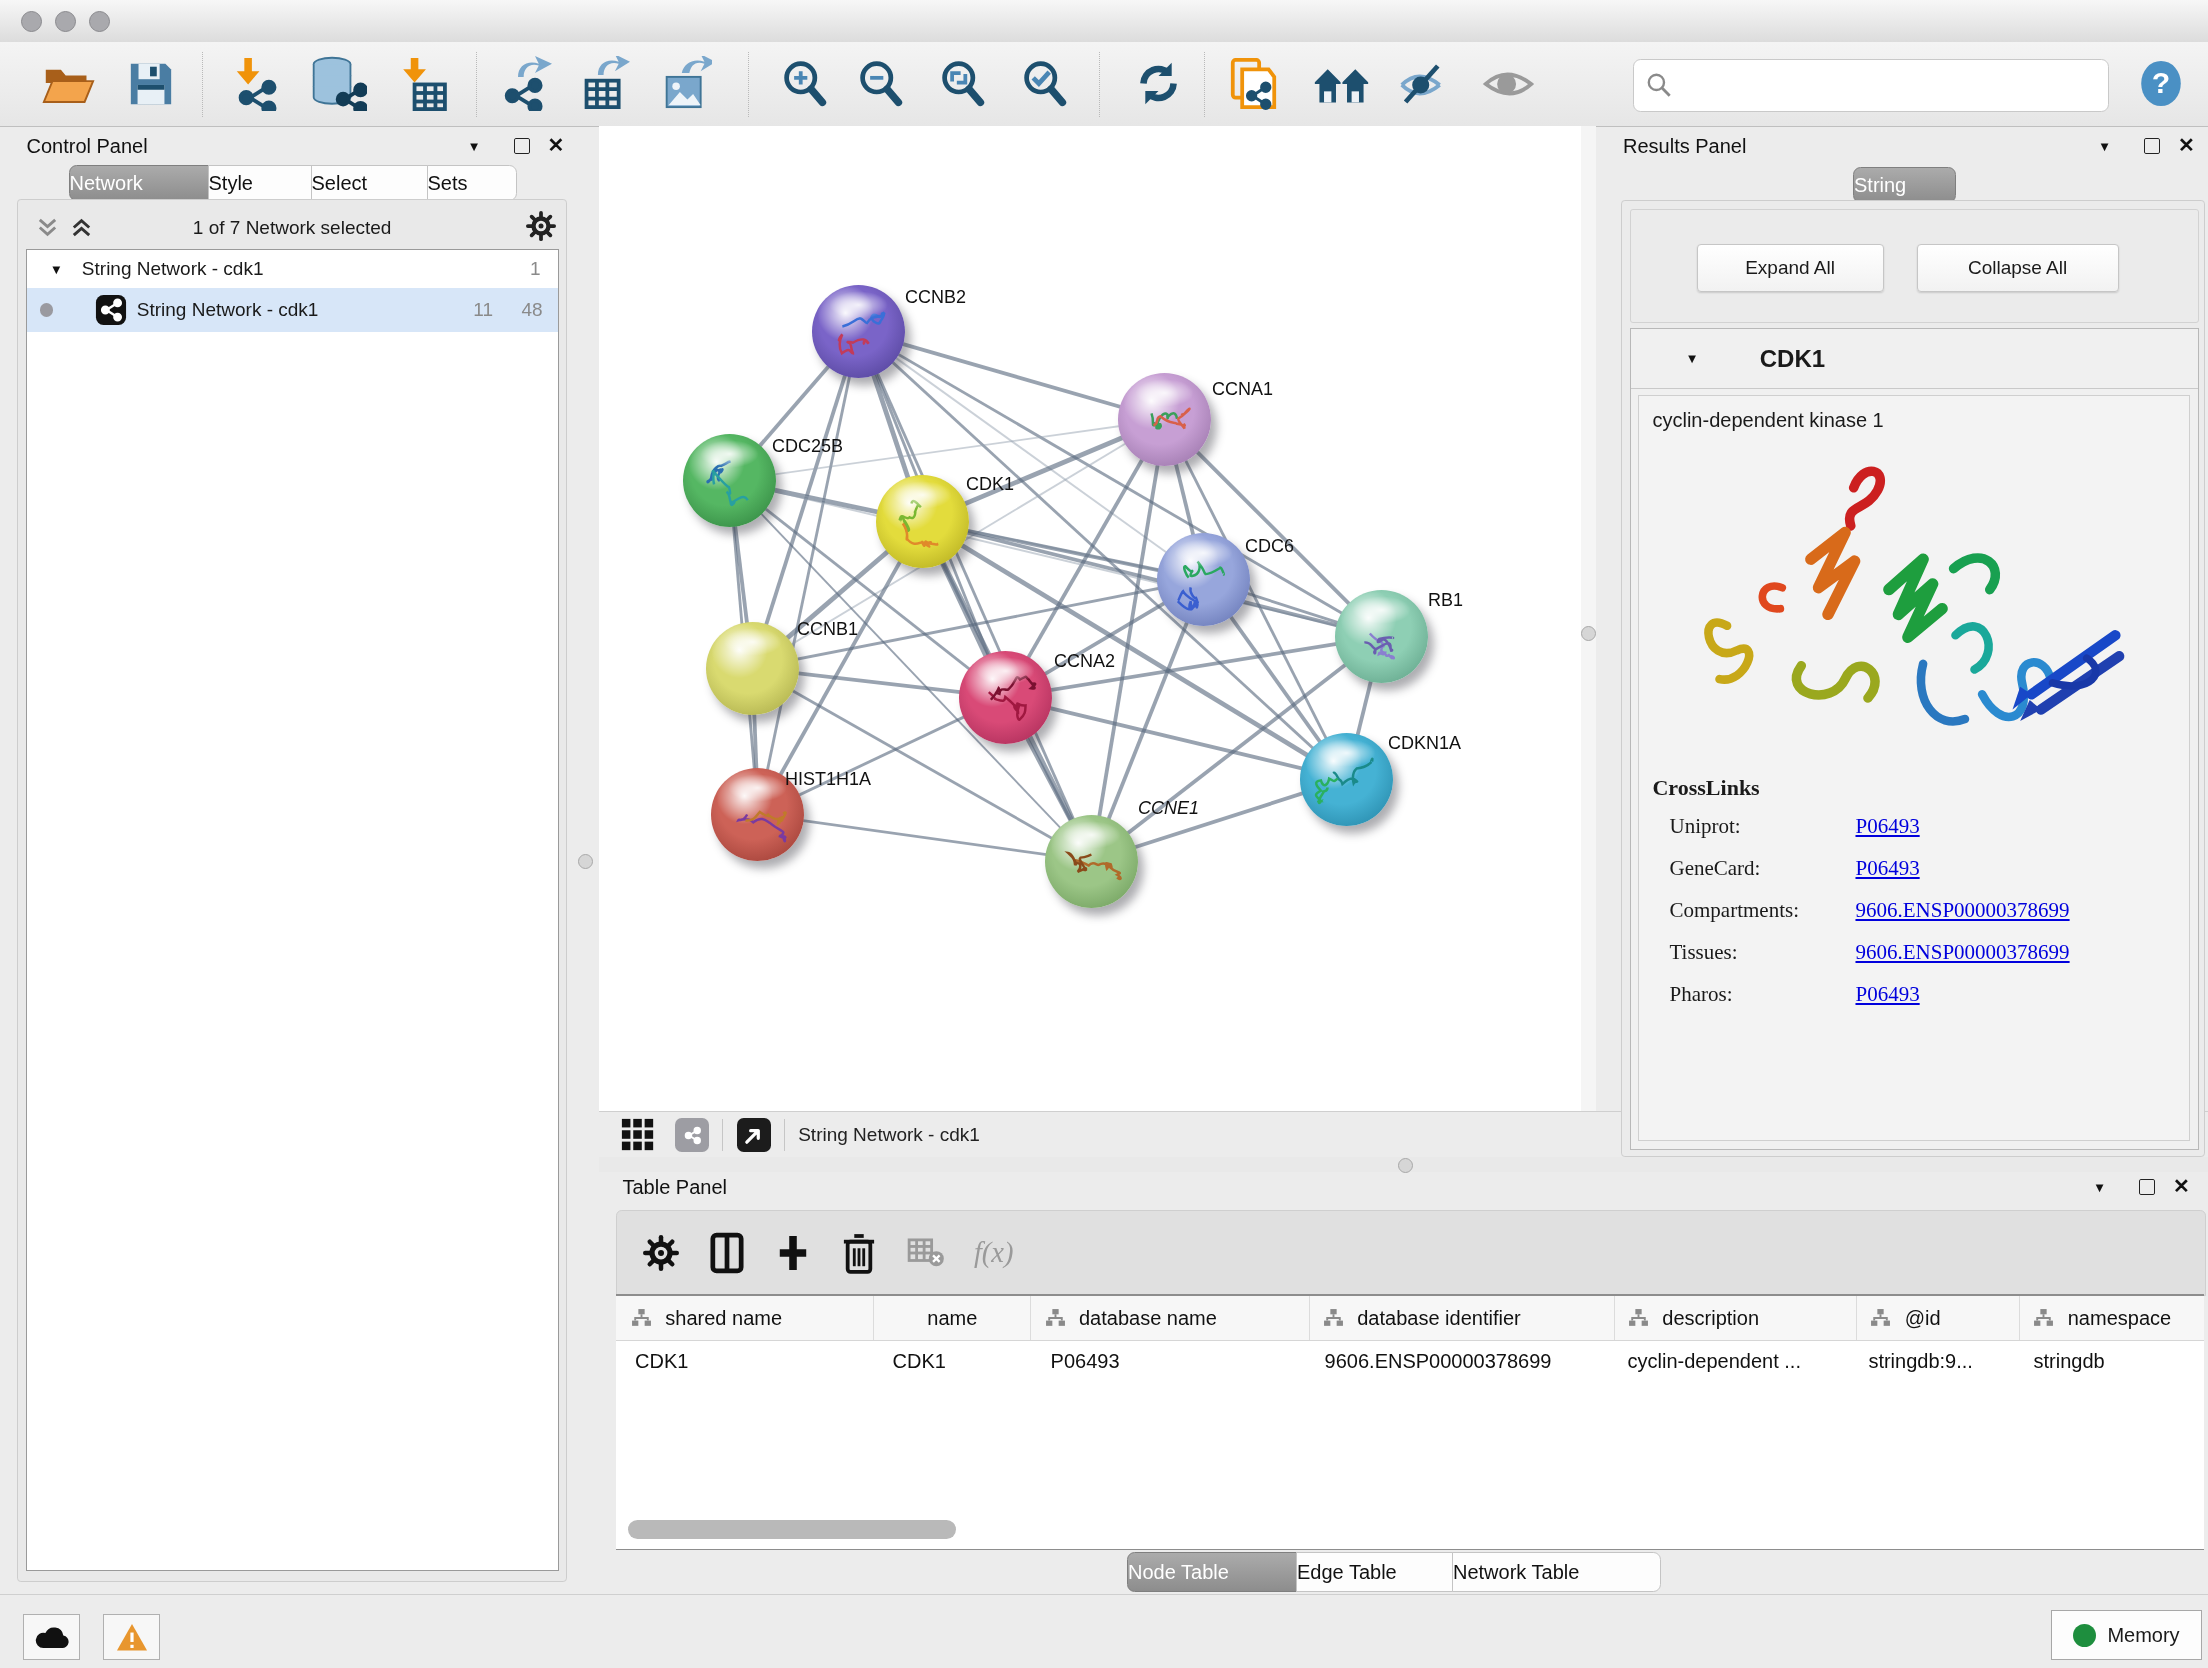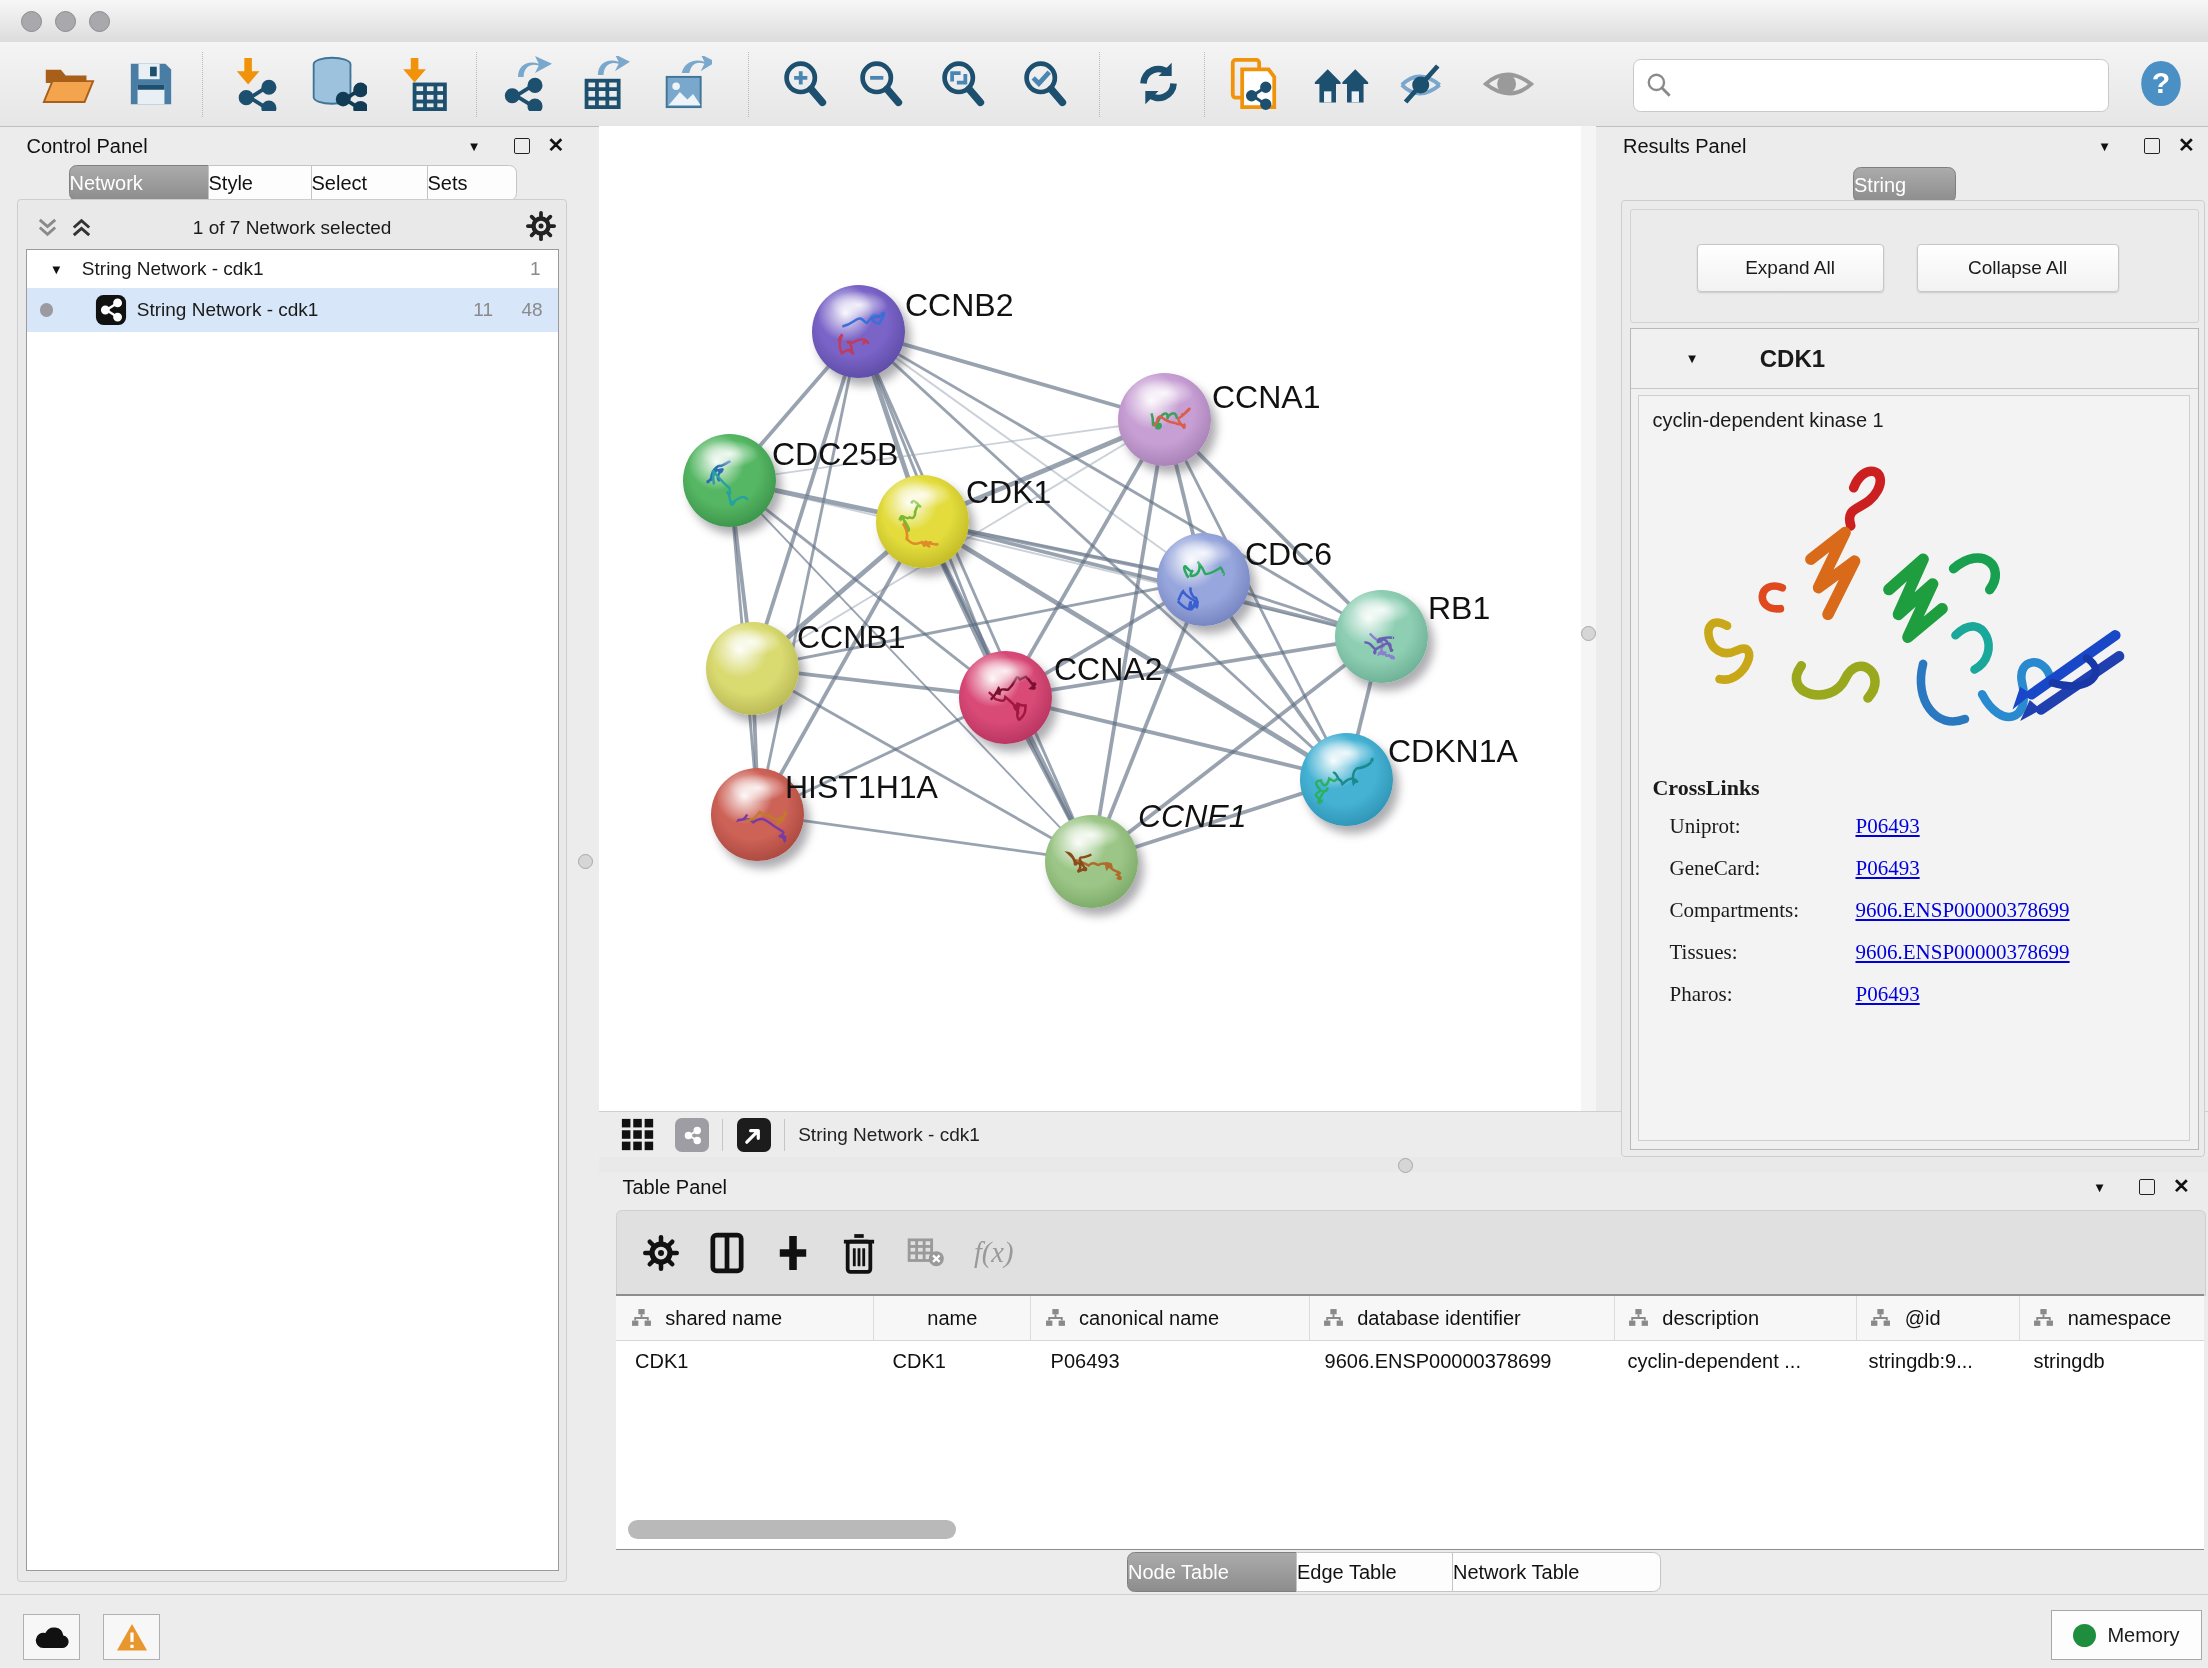--- a/index.html
+++ b/index.html
@@ -33,21 +33,21 @@
   .graytxt{color:#8a8a8a;}
   .pill{background:linear-gradient(#ffffff,#f2f2f2);border:1px solid #c6c6c6;border-radius:4px;
         display:flex;align-items:center;justify-content:center;font-size:19px;cursor:pointer;
         box-shadow:0 1px 1.9px rgba(0,0,0,.15);}
   
   .net-canvas{left:599px;top:126px;width:982px;height:985px;background:#fff;}
   .node{position:absolute;width:93px;height:93px;border-radius:50%;
         box-shadow:5.7px 7.6px 9.5px rgba(50,50,60,.40);}
   .node:after{content:"";position:absolute;left:17px;top:5.7px;width:59px;height:28.5px;border-radius:50%;
         background:radial-gradient(ellipse at center,rgba(255,255,255,.85),rgba(255,255,255,0) 70%);}
-  .node-label{position:absolute;font-size:32px;color:#111;white-space:nowrap;}
+  .node-label{position:absolute;font-size:18px;color:#111;white-space:nowrap;}
   .net-toolbar{left:599px;top:1111px;width:1609px;height:46px;background:#ececec;
        border-top:1px solid #cfcfcf;display:flex;align-items:center;}
   .ntb-sep{width:0;height:32px;border-left:1px solid #c6c6c6;margin:0 13.3px;}
   .blackbtn{width:34px;height:34px;border-radius:6.7px;background:#1c1c1c;display:flex;align-items:center;justify-content:center;cursor:pointer;}
   .graybtn{width:34px;height:34px;border-radius:6.7px;background:#9d9da3;display:flex;align-items:center;justify-content:center;cursor:pointer;}
   .splitter-dot{width:13.3px;height:13.3px;border-radius:50%;background:#d6d6d6;border:1px solid #a8a8a8;}
   
   .serif{font-family:"Liberation Serif",serif;}
   .xlink{color:#0000dd;text-decoration:underline;cursor:pointer;}
   
@@ -659,21 +659,21 @@
       <div class="th" style="width:157px;justify-content:center">
         <span>name</span>
       </div>
       <div class="th" style="width:279px">
         <svg width="21" height="21" viewBox="0 0 20 20" style="margin:0 13.3px 0 13.3px">
           <rect x="7" y="1" width="6" height="5" fill="#8a8a8a"></rect>
             <rect x="1" y="12" width="6" height="5" fill="#8a8a8a"></rect>
           <rect x="13" y="12" width="6" height="5" fill="#8a8a8a"></rect>
           <path d="M10 6v3M4 12v-2.5h12V12" stroke="#8a8a8a" fill="none" stroke-width="1.8"></path>
         </svg>
-        <span>canonical name</span>
+        <span>database name</span>
       </div>
       <div class="th" style="width:306px">
         <svg width="21" height="21" viewBox="0 0 20 20" style="margin:0 13.3px 0 13.3px">
           <rect x="7" y="1" width="6" height="5" fill="#8a8a8a"></rect>
             <rect x="1" y="12" width="6" height="5" fill="#8a8a8a"></rect>
           <rect x="13" y="12" width="6" height="5" fill="#8a8a8a"></rect>
           <path d="M10 6v3M4 12v-2.5h12V12" stroke="#8a8a8a" fill="none" stroke-width="1.8"></path>
         </svg>
         <span>database identifier</span>
       </div>

